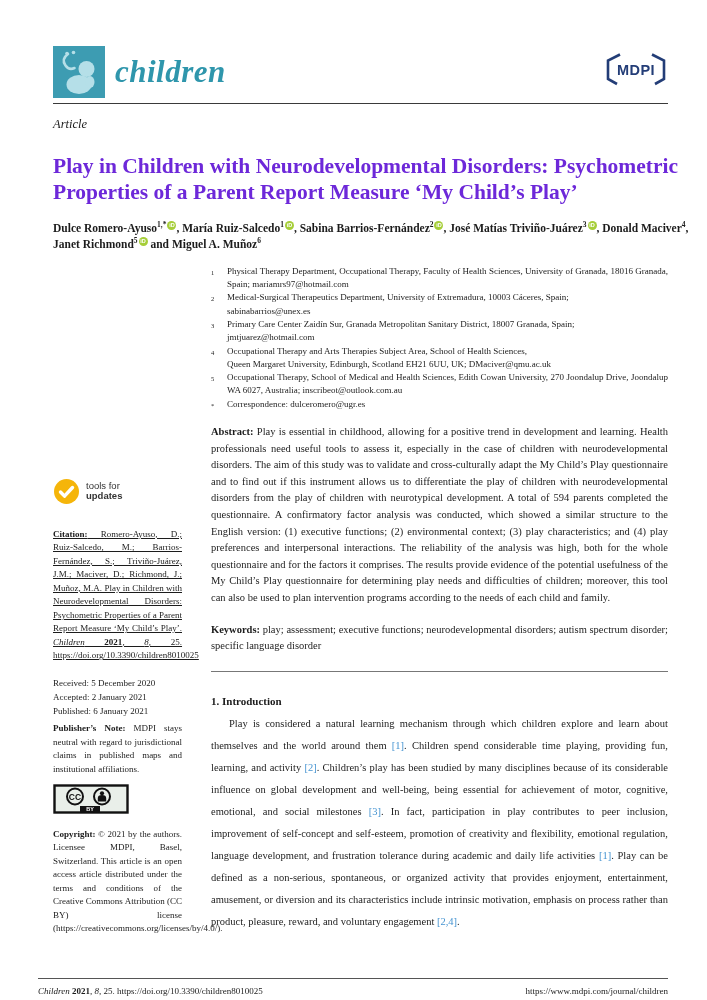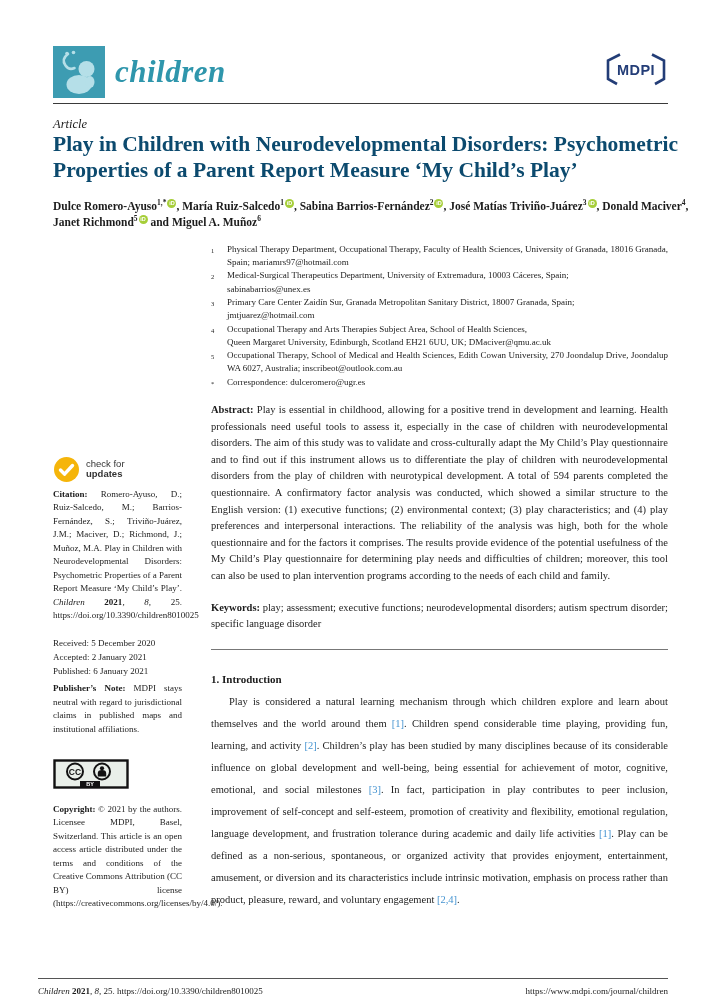--- a/index.html
+++ b/index.html
@@ -11,47 +11,47 @@
   }
   .content { padding:0 39px 0 38px; }
 
   
   .header { display:flex; justify-content:space-between; align-items:center; margin-top:46px; }
   .journal-logo { display:flex; align-items:center; gap:10px; }
   .journal-name { font-style:italic; font-weight:bold; font-size:31px; color:#2f96ac; letter-spacing:.5px; }
   .header-rule { border:none; border-top:1.6px solid #3a3a3a; margin-top:5px; }
 
   .article-type { margin-top:13px; font-style:italic; font-size:12.5px; }
-  .title { margin-top:0; font-size:21.5px; line-height:1.2; font-weight:bold; color:#0c4a6e; width:630px; }
+  .title { margin-top:22px; font-size:21.5px; line-height:1.2; font-weight:bold; color:#6d28d9; width:630px; }
   .authors { margin-top:14px; font-size:11.5px; font-weight:bold; line-height:1.4; width:645px; }
   .authors sup { font-size:7.5px; }
   .orcid {
     display:inline-block; width:9px; height:9px; border-radius:50%;
     background:#a6ce39; color:#fff; font-family:"Liberation Sans",sans-serif;
     font-size:5.5px; font-weight:bold; text-align:center; line-height:9px;
     vertical-align:super; margin-left:1px;
   }
 
   
   .columns { display:flex; margin-top:13px; }
   .sidebar { width:129px; flex:none; font-size:9px; line-height:13.5px; text-align:justify; }
   .maincol { margin-left:29px; flex:1; }
 
   
   .check-badge { margin-top:213px; display:flex; align-items:center; gap:6px; cursor:pointer; }
   .check-badge .txt { font-family:"Liberation Sans",sans-serif; font-size:9.5px; line-height:10.5px; color:#333; }
   .check-badge .txt b { display:block; }
-  .citation { margin-top:5px; }
+  .citation { margin-top:23px;text-decoration:underline; }
   .citation .lbl, .pubnote .lbl, .copyright .lbl { font-weight:bold; }
   .it { font-style:italic; } .bd { font-weight:bold; }
   .dates { margin-top:14px; }
   .dates div { margin-bottom:0.5px; }
   .dates .lbl { font-weight:normal; }
   .pubnote { margin-top:4px; }
-  .cc-badge { margin-top:23px; }
+  .cc-badge { margin-top:8px; }
   .copyright { margin-top:9px; }
 
   
   .affiliations { font-size:9px; line-height:13.3px; }
   .affil-row { display:flex; }
   .affil-row .marker { width:9px; flex:none; font-size:6.5px; vertical-align:top; position:relative; top:1px; text-align:left; }
   .affil-row .txt { margin-left:7px; text-align:justify; white-space:pre-line; }
   .abstract { margin-top:13px; font-size:10.5px; line-height:16.6px; text-align:justify; }
   .abstract .lbl, .keywords .lbl { font-weight:bold; }
   .keywords { margin-top:15px; font-size:10.5px; line-height:16.6px; text-align:justify; }
@@ -102,21 +102,21 @@
     </div>
 
     <div class="columns">
 
       <aside class="sidebar">
         <div class="check-badge">
           <svg width="27" height="27" viewBox="0 0 27 27">
             <circle cx="13.5" cy="13.5" r="12.5" fill="#f5b50a"></circle>
             <path d="M7.5 14 l4 4.2 L19.5 9.5" stroke="#fff" stroke-width="3.4" fill="none" stroke-linecap="round" stroke-linejoin="round"></path>
           </svg>
-          <span class="txt"><span>check for</span><b>updates</b></span>
+          <span class="txt"><span>tools for</span><b>updates</b></span>
         </div>
 
         <p class="citation"><span class="lbl">Citation:</span><span> Romero-Ayuso, D.; Ruiz-Salcedo, M.; Barrios-Fernández, S.; Triviño-Juárez, J.M.; Maciver, D.; Richmond, J.; Muñoz, M.A. Play in Children with Neurodevelopmental Disorders: Psychometric Properties of a Parent Report Measure ‘My Child’s Play’. </span><span class="it">Children</span><span class="bd"> 2021</span><span>, </span><span class="it">8</span><span>, 25. https://doi.org/10.3390/children8010025</span></p>
 
         <div class="dates">
           <div><span class="lbl">Received:</span><span> 5 December 2020</span></div>
           <div><span class="lbl">Accepted:</span><span> 2 January 2021</span></div>
           <div><span class="lbl">Published:</span><span> 6 January 2021</span></div>
         </div>
 

